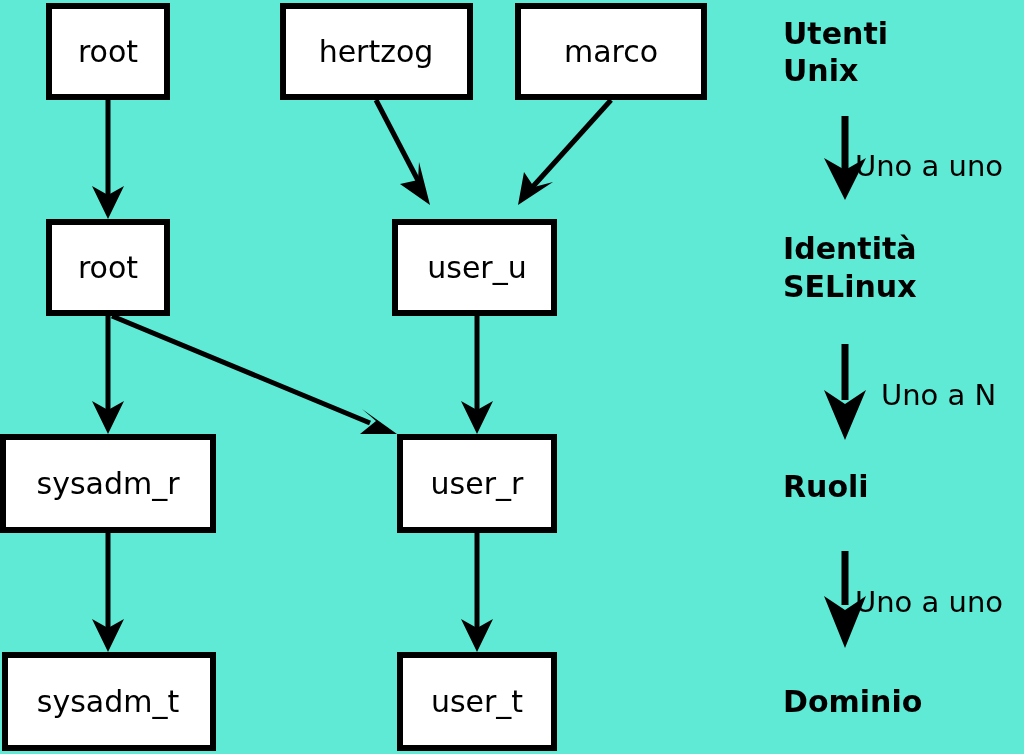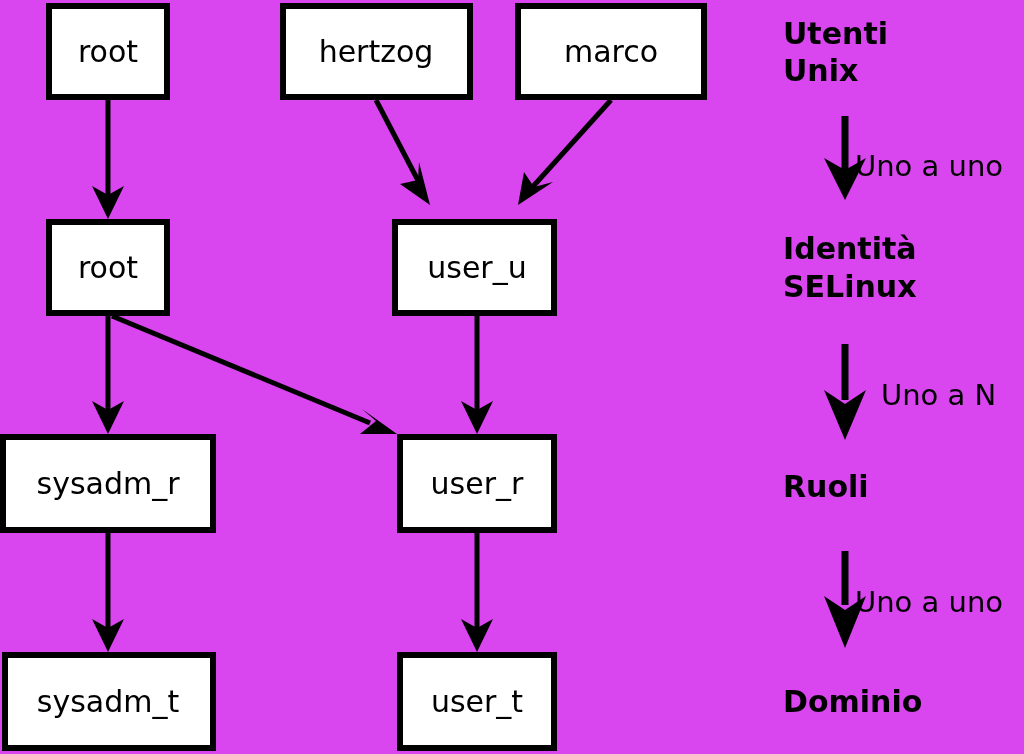--- a/index.html
+++ b/index.html
@@ -10,21 +10,21 @@
   body {
     width: 1024px;
     height: 754px;
     overflow: hidden;
     font-family: "DejaVu Sans", sans-serif;
   }
   #diagram-root {
     position: relative;
     width: 1024px;
     height: 754px;
-    background: #d946ef;
+    background: #5eead4;
   }
   svg#diagram-svg {
     display: block;
     width: 1024px;
     height: 754px;
   }
   .node-box {
     fill: #ffffff;
     stroke: #000000;
     stroke-width: 6;

